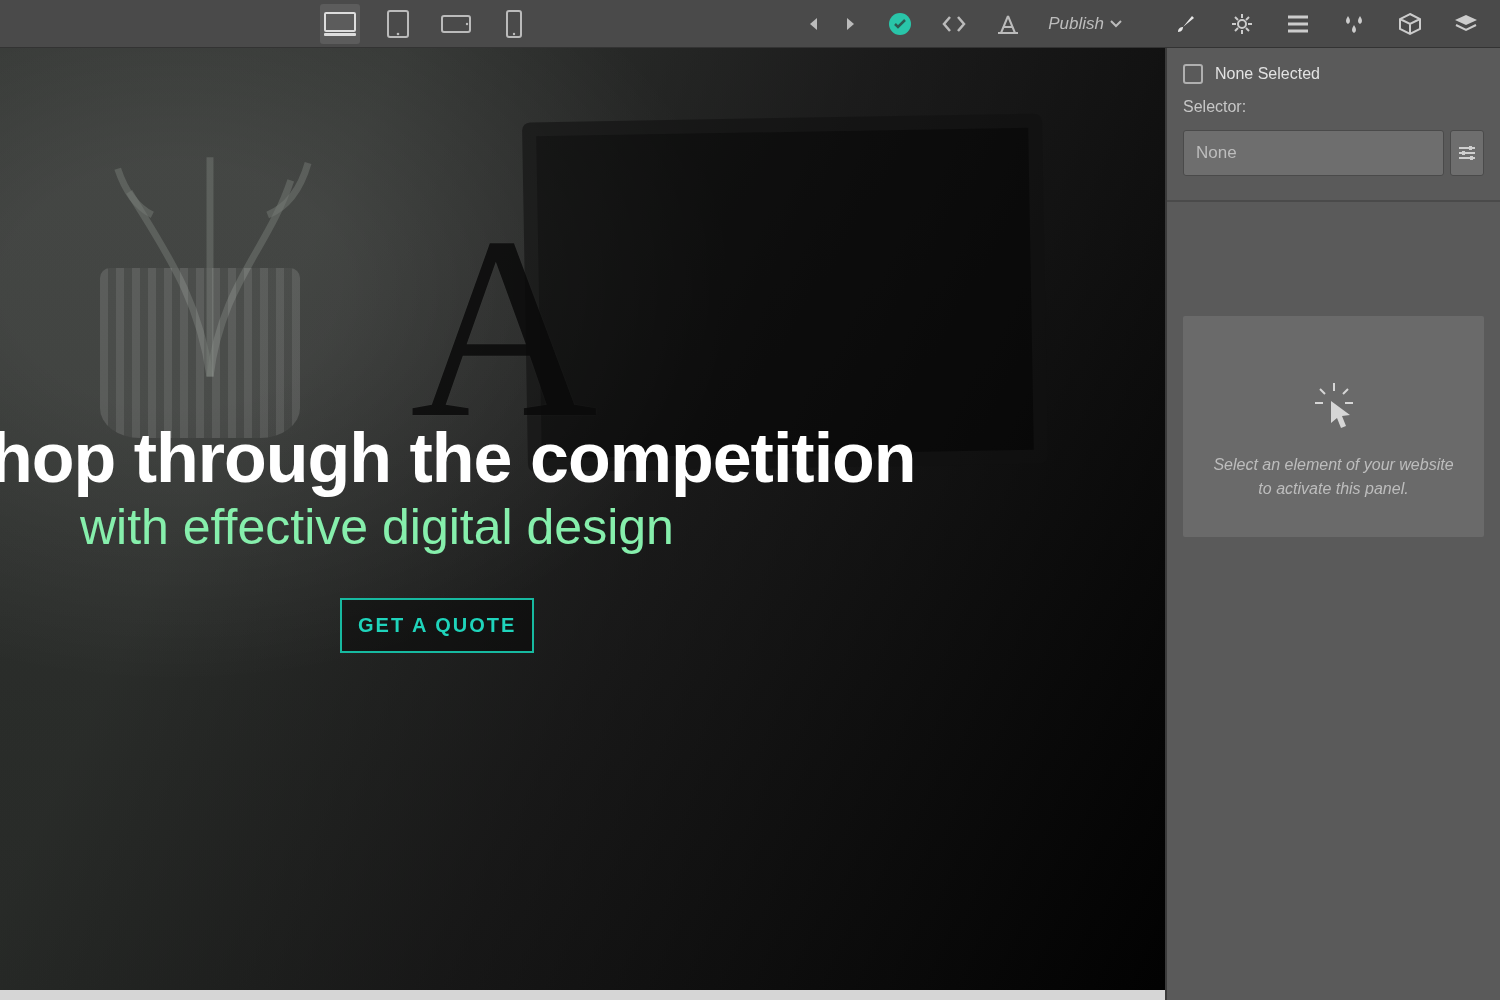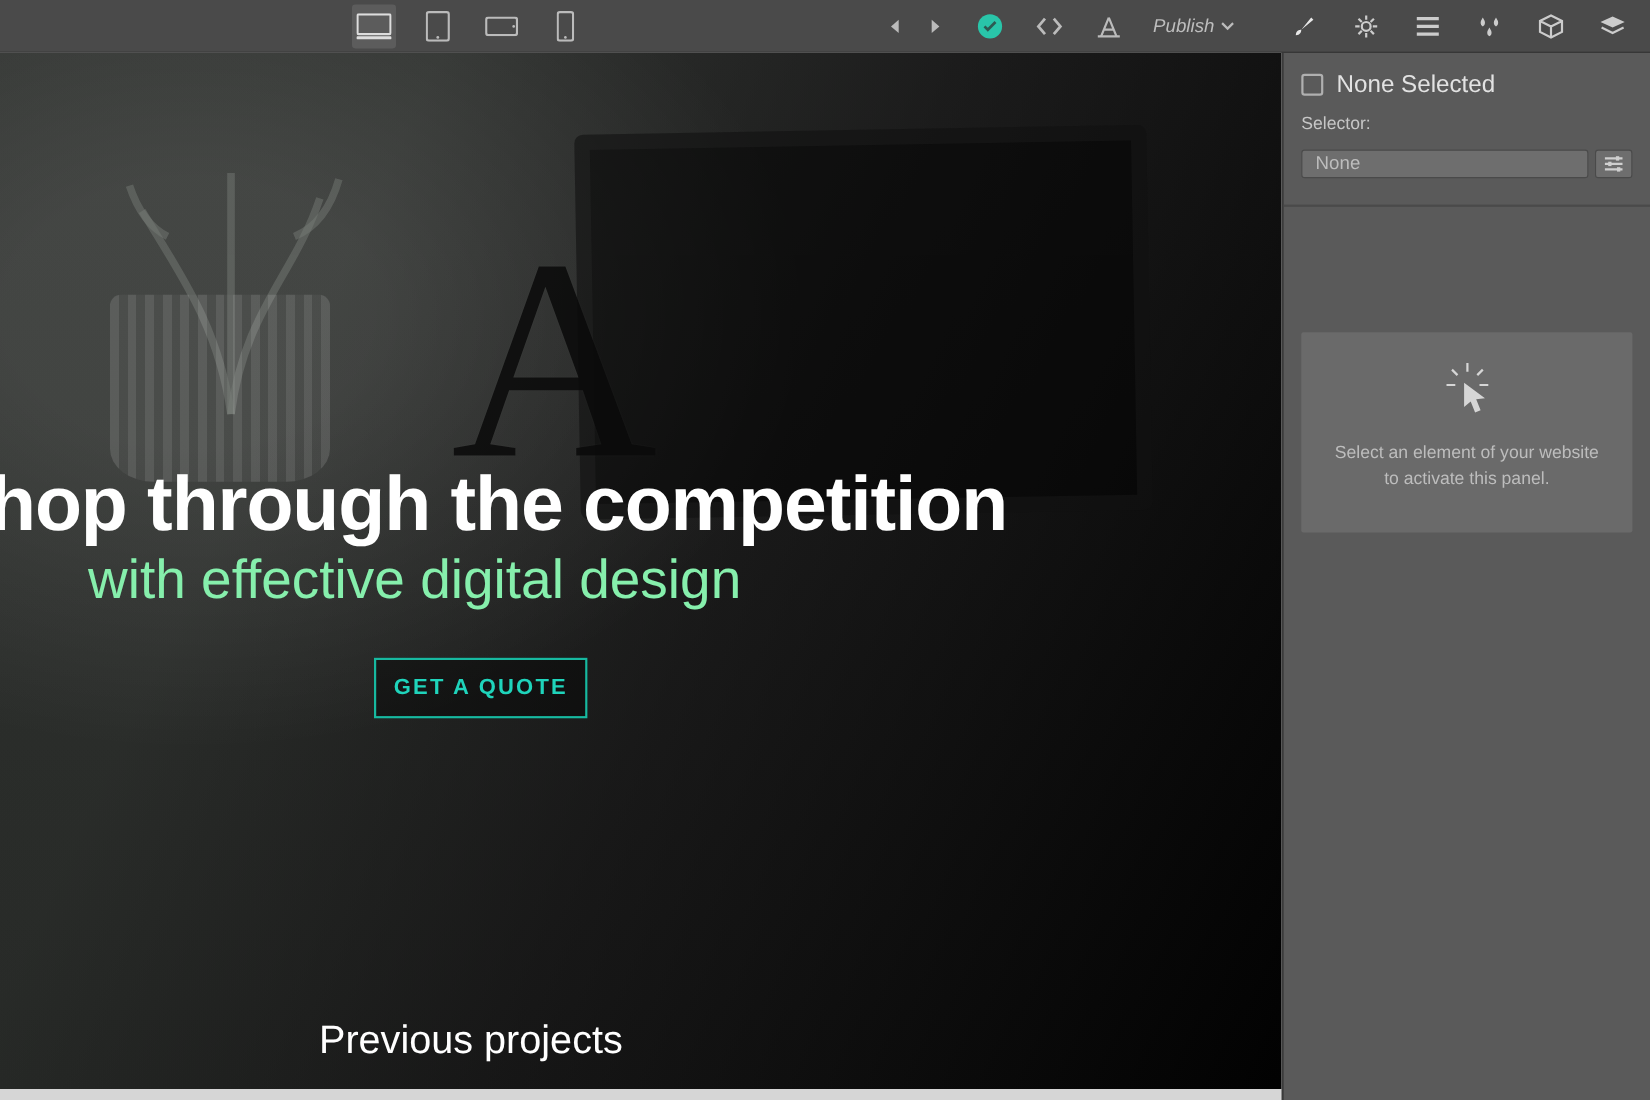--- a/index.html
+++ b/index.html
@@ -165,61 +165,62 @@
     background:#5a5a5a;
     border-left:2px solid #3b3b3b;
     color:#ddd;
     padding:16px 16px 0;
     display:flex;
     flex-direction:column;
     gap:14px;
   }
   .sel-row {
     display:flex; align-items:center; gap:12px;
-    font-size:22px; color:#e2e2e2;
+    font-size:16px; color:#e2e2e2;
   }
   .sel-checkbox {
     width:20px; height:20px; border:2px solid #b0b0b0; border-radius:3px;
     display:flex; align-items:center; justify-content:center;
   }
   .sel-label-small { font-size:16px; color:#c7c7c7; }
   .selector-input-row {
     display:flex; gap:6px;
   }
   .selector-input {
     flex:1;
     background:#6e6e6e;
     border:1px solid #4a4a4a;
     border-radius:3px;
     color:#bdbdbd;
     font-size:17px;
-    padding:2px 12px;
+    padding:12px 12px;
   }
   .selector-more {
     width:34px;
     background:#6e6e6e;
     border:1px solid #4a4a4a;
     border-radius:3px;
     display:flex; align-items:center; justify-content:center;
     cursor:pointer;
   }
   .panel-hr {
     height:2px;
     background:#4a4a4a;
     margin:10px -16px 0;
   }
   .placeholder-card {
     margin:100px 0 0;
     background:#6a6a6a;
     border-radius:2px;
-    padding:28px 20px 36px;
+    padding:67px 20px 36px;
     text-align:center;
     color:#bdbdbd;
     font-size:16px;
     line-height:1.5;
+    font-style:italic;
   }
   .placeholder-card svg { display:block; margin:0 auto 20px; }
 </style>
 </head>
 <body>
 
 <div class="toolbar">
 
   <div class="viewport-group">
     <div class="tb-icon active">
@@ -350,21 +351,20 @@
       </div>
       <div class="pot"></div>
       <div class="monitor"></div>
       <div class="letterA">A</div>
 
 
       <div class="hero-headline">hop through the competition</div>
       <div class="hero-sub">with effective digital design</div>
       <button class="cta">GET A QUOTE</button>
 
-      <div class="section-title">Previous projects</div>
     </div>
   </div>
 
   <div class="side-panel">
     <div class="sel-row">
       <span class="sel-checkbox"></span>
       <span>None Selected</span>
     </div>
     <div class="sel-label-small">Selector:</div>
     <div class="selector-input-row">

